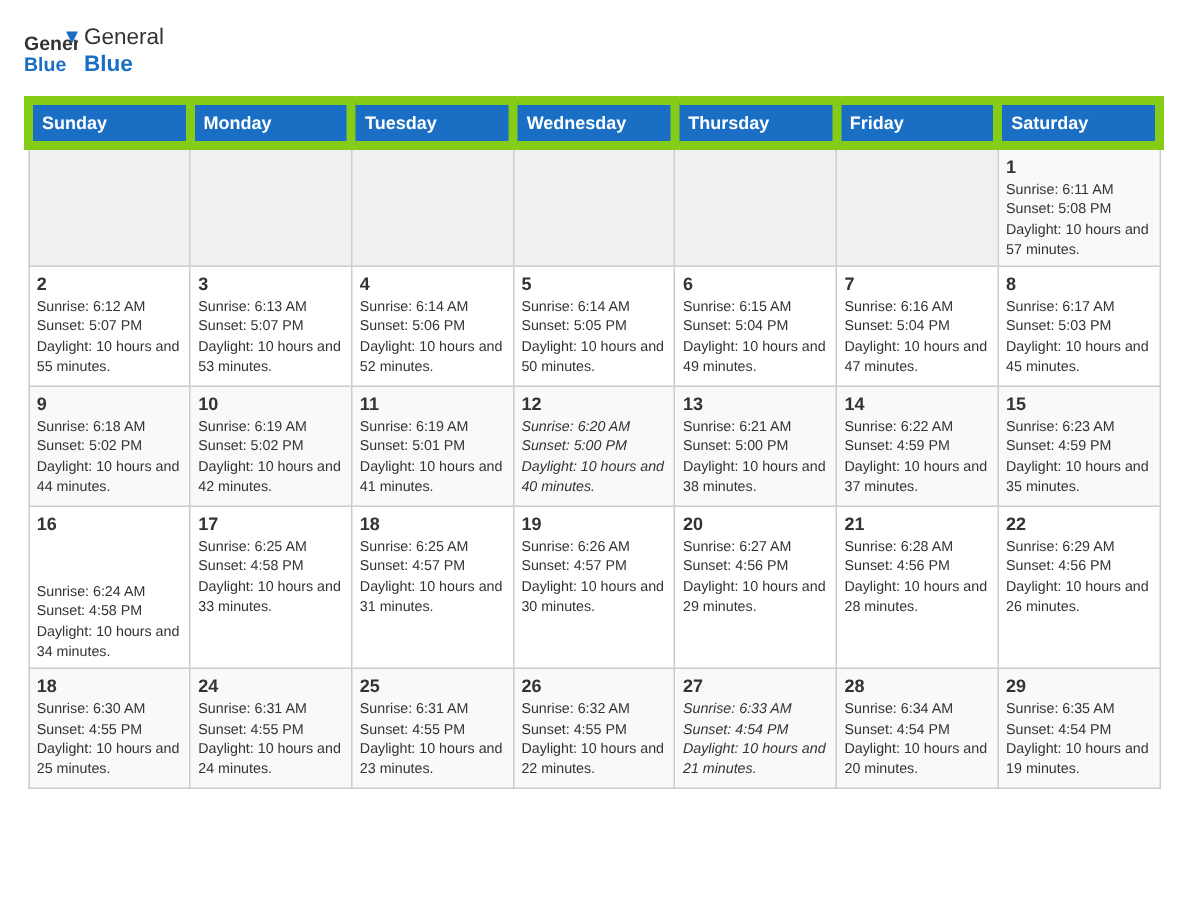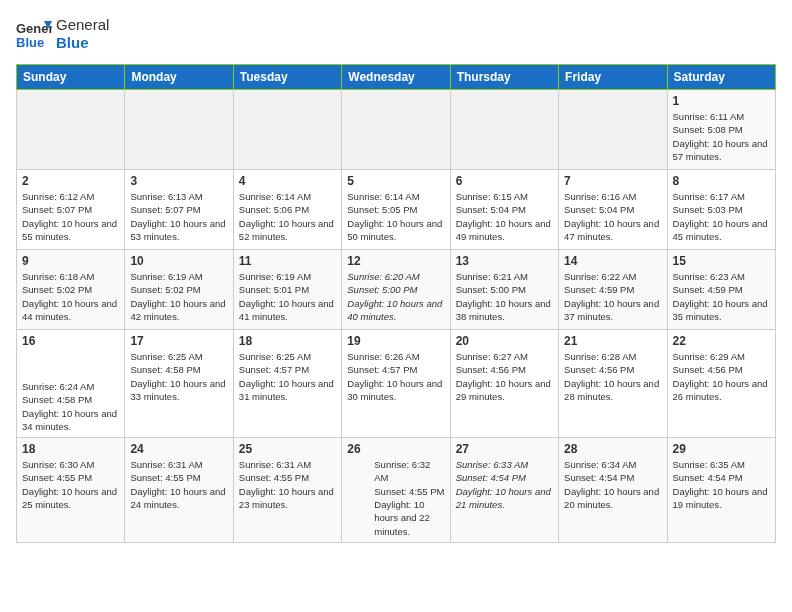--- a/index.html
+++ b/index.html
@@ -42,21 +42,21 @@
       border-collapse: collapse;
       font-size: 10px;
     }
     thead tr th {
       background: #1a6fc4;
       color: #fff;
       text-align: left;
       padding: 5px 6px;
       font-size: 12px;
       font-weight: bold;
-      border: 1px solid #84cc16;
+      border: 6px solid #84cc16;
     }
     tbody tr td {
       border: 1px solid #ccc;
       vertical-align: top;
       padding: 4px 5px;
       width: calc(100%/7);
       min-height: 70px;
       height: 80px;
     }
     .day-num {
@@ -278,21 +278,21 @@
 Daylight: 10 hours and 24 minutes.</div>
         </td>
         <td>
           <div class="day-num">25</div>
           <div class="day-info" style="white-space: pre-line;">Sunrise: 6:31 AM
 Sunset: 4:55 PM
 Daylight: 10 hours and 23 minutes.</div>
         </td>
         <td>
           <div class="day-num">26</div>
-          <div class="day-info" style="white-space: pre-line; margin-left: 27px;">Sunrise: 6:32 AM
+          <div class="day-info" style="white-space: pre-line;">Sunrise: 6:32 AM
 Sunset: 4:55 PM
 Daylight: 10 hours and 22 minutes.</div>
         </td>
         <td>
           <div class="day-num">27</div>
           <div class="day-info" style="white-space: pre-line; font-style: italic;">Sunrise: 6:33 AM
 Sunset: 4:54 PM
 Daylight: 10 hours and 21 minutes.</div>
         </td>
         <td>

